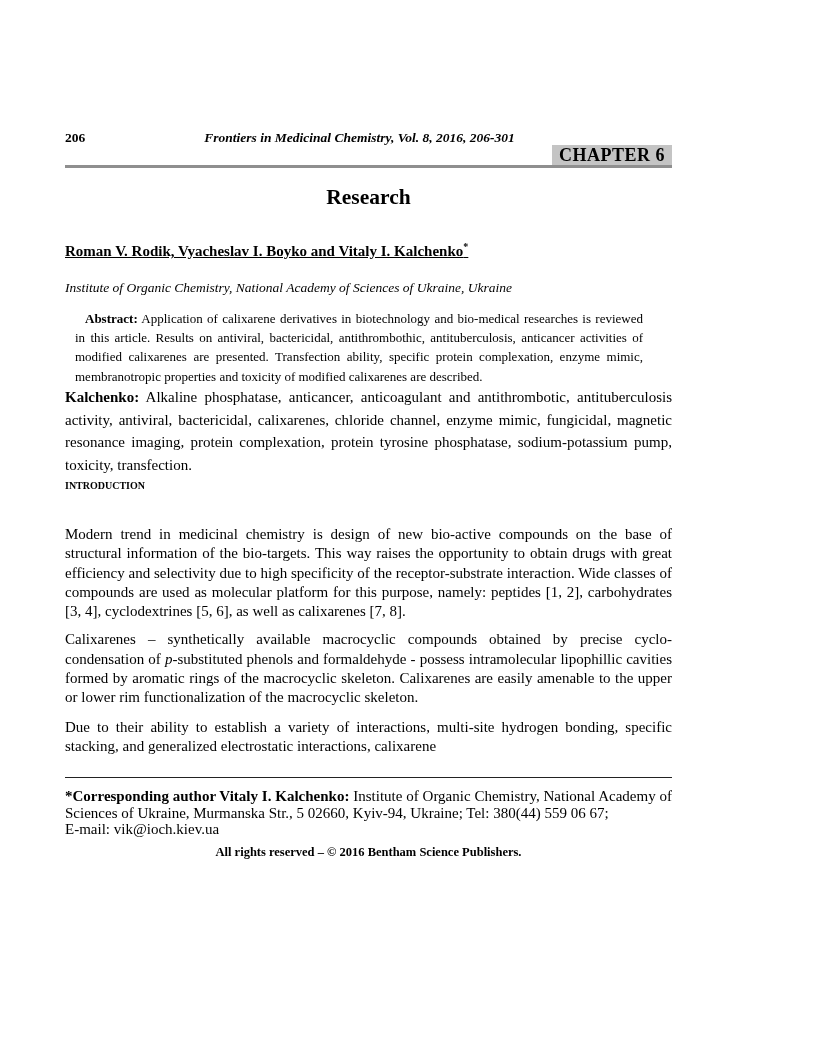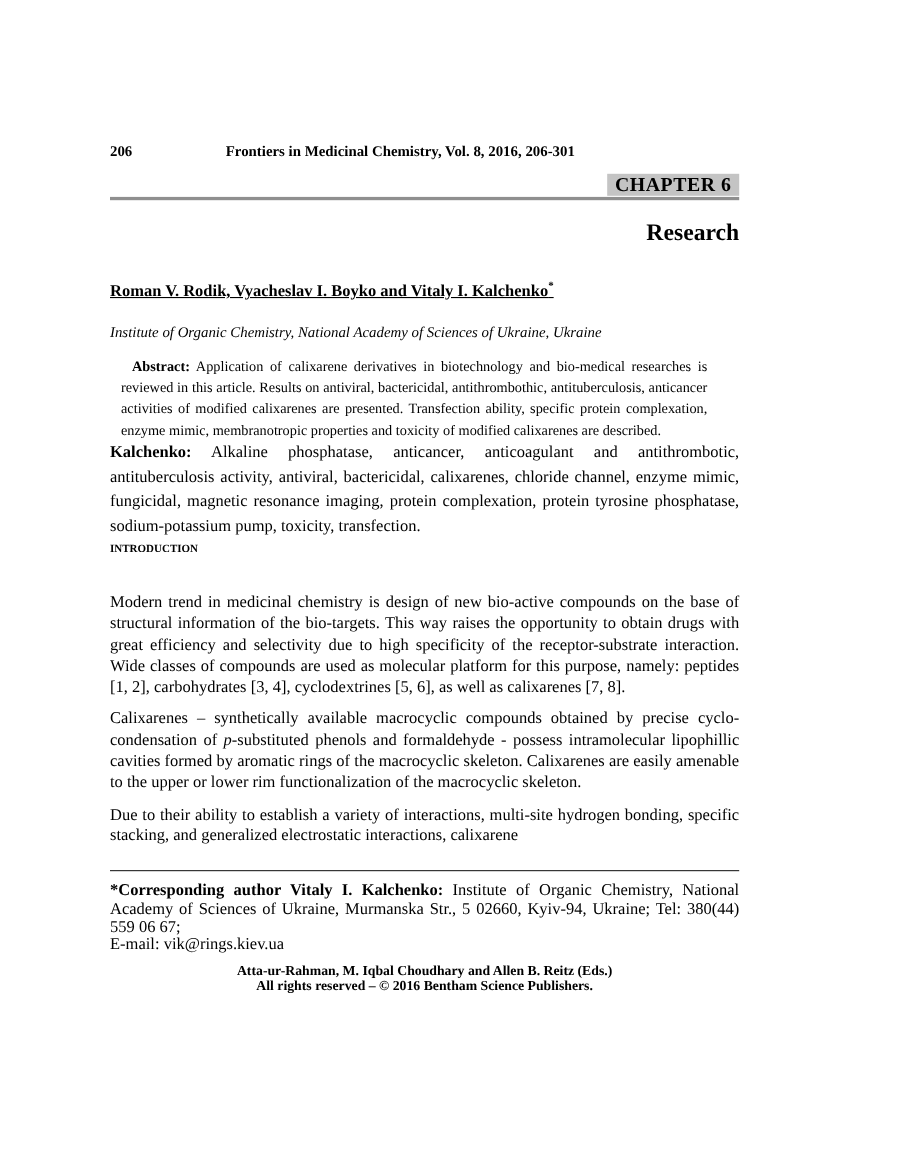--- a/index.html
+++ b/index.html
@@ -7,59 +7,59 @@
     padding: 0;
     background: #ffffff;
     width: 816px;
     height: 1056px;
     overflow: hidden;
   }
   .page {
     box-sizing: border-box;
     width: 816px;
     height: 820px;
-    padding: 130px 144px 0 100px;
+    padding: 130px 144px 0 65px;
     font-family: "Liberation Serif", "DejaVu Serif", serif;
     color: #000000;
     background: #ffffff;
   }
 
   
   .running-header {
     display: flex;
     align-items: baseline;
     font-size: 13.5px;
     font-weight: bold;
     line-height: 15px;
   }
   .page-number { flex: 0 0 auto; }
-  .running-title { margin-left: 85px; }
+  .running-title { font-style: italic; margin-left: 119px; }
 
   
-  .chapter-row { text-align: right; margin-top: 13px; }
+  .chapter-row { text-align: right; }
   .chapter-badge {
     display: inline-block;
     background: #c4c4c4;
     font-size: 18px;
     font-weight: bold;
     line-height: 20px;
     padding: 0 7px;
     letter-spacing: 0.5px;
   }
   .header-rule { height: 3px; background: #8f8f8f; }
 
   
   .chapter-title {
     margin-top: 17px;
     font-size: 21.5px;
     font-weight: bold;
     line-height: 25px;
   }
   .title-l1 { text-align: justify; text-align-last: justify; }
-  .title-l2 { text-align: right; }
+  .title-l2 { text-align: center; }
 
   .authors {
     margin-top: 32px;
     font-size: 15px;
     font-weight: bold;
     line-height: 18px;
     text-decoration: underline;
   }
   .authors sup { font-size: 10px; vertical-align: super; line-height: 0; }
 
@@ -160,21 +160,20 @@
   <div class="body-para p1">Modern trend in medicinal chemistry is design of new bio-active compounds on the base of structural information of the bio-targets. This way raises the opportunity to obtain drugs with great efficiency and selectivity due to high specificity of the receptor-substrate interaction. Wide classes of compounds are used as molecular platform for this purpose, namely: peptides [1, 2], carbohydrates [3, 4], cyclodextrines [5, 6], as well as calixarenes [7, 8].</div>
 
   <div class="body-para p2"><span>Calixarenes – synthetically available macrocyclic compounds obtained by precise cyclo-condensation of </span><em>p</em><span>-substituted phenols and formaldehyde - possess intramolecular lipophillic cavities formed by aromatic rings of the macrocyclic skeleton. Calixarenes are easily amenable to the upper or lower rim functionalization of the macrocyclic skeleton.</span></div>
 
   <div class="body-para p3">Due to their ability to establish a variety of interactions, multi-site hydrogen bonding, specific stacking, and generalized electrostatic interactions, calixarene</div>
 
   <div class="footnote-rule"></div>
 
   <div class="footnote">
     <div><b>*Corresponding author Vitaly I. Kalchenko:</b><span> Institute of Organic Chemistry, National Academy of Sciences of Ukraine, Murmanska Str., 5 02660, Kyiv-94, Ukraine; Tel: 380(44) 559 06 67;</span></div>
-    <div class="footnote-email"><span>E-mail: </span><span>vik@rings.kiev.ua</span></div>
+    <div class="footnote-email"><span>E-mail: </span><span>vik@ioch.kiev.ua</span></div>
   </div>
 
   <div class="credits">
-    <div>Atta-ur-Rahman, M. Iqbal Choudhary and Allen B. Reitz (Eds.)</div>
     <div>All rights reserved – © 2016 Bentham Science Publishers.</div>
   </div>
 
 </div>
 
 </body></html>

